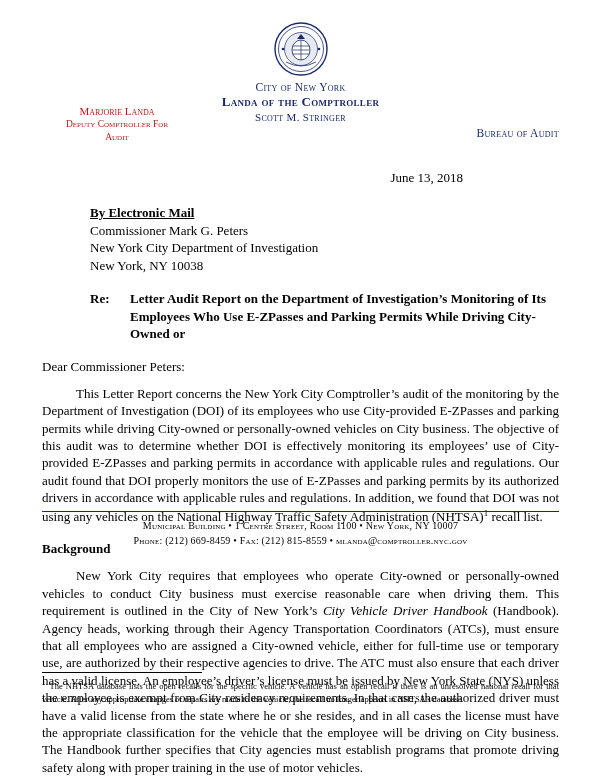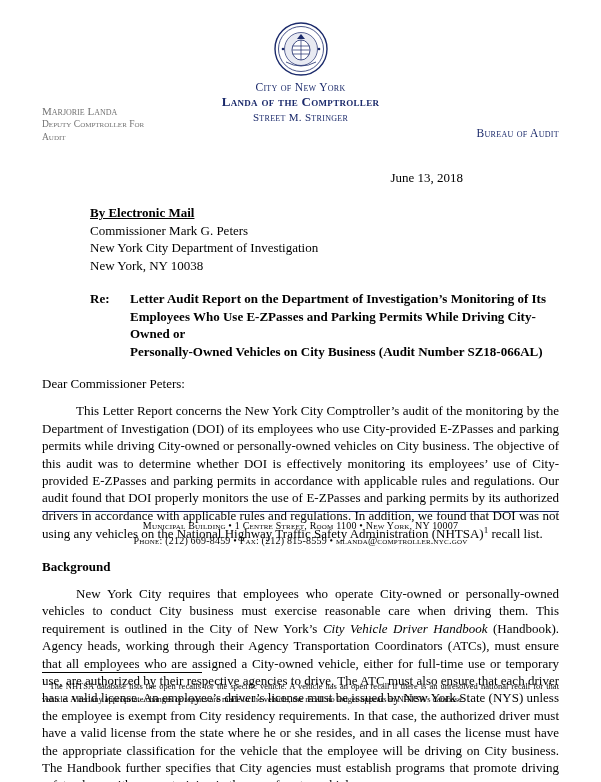--- a/index.html
+++ b/index.html
@@ -60,22 +60,23 @@
     font-size: 11px;
     letter-spacing: 0.3px;
     color: #1b2a6b;
   }
 
   .hdr-left {
     position: absolute;
     left: 42px;
     top: 104px;
     width: 150px;
-    font-variant: small-caps;
-    color: #737373;
+    text-align: center;
+    font-variant: small-caps;
+    color: #b91c1c;
     line-height: 1.3;
   }
   .hdr-left .l1 { font-size: 11px; }
   .hdr-left .l2 { font-size: 9.5px; }
   .hdr-left .l3 { font-size: 9.5px; }
 
   .hdr-right {
     position: absolute;
     right: 42px;
     top: 127px;
@@ -207,21 +208,21 @@
           <circle cx="9" cy="27" r="1.3"></circle>
           <circle cx="45" cy="27" r="1.3"></circle>
         </g>
       </svg>
     </div>
   </div>
 
   <div class="header-center">
     <div class="hdr-city">City of New York</div>
     <div class="hdr-office">Landa of the Comptroller</div>
-    <div class="hdr-name">Street M. Stringer</div>
+    <div class="hdr-name">Scott M. Stringer</div>
   </div>
 
   <div class="hdr-left">
     <div class="l1">Marjorie Landa</div>
     <div class="l2">Deputy Comptroller For</div>
     <div class="l3">Audit</div>
   </div>
 
   <div class="hdr-right">Bureau of Audit</div>
 
@@ -234,21 +235,20 @@
       <div>Commissioner Mark G. Peters</div>
       <div>New York City Department of Investigation</div>
       <div>New York, NY 10038</div>
     </div>
 
     <div class="re-block">
       <div class="re-label">Re:</div>
       <div class="re-text">
         <span>Letter Audit Report on the Department of Investigation’s Monitoring of Its</span><br>
         <span>Employees Who Use E-ZPasses and Parking Permits While Driving  City-Owned or</span><br>
-        <span>Personally-Owned Vehicles on City Business (Audit Number SZ18-066AL)</span>
       </div>
     </div>
 
     <div class="salutation">Dear Commissioner Peters:</div>
 
     <p class="para">
       <span>This Letter Report concerns the New York City Comptroller’s audit of the monitoring by the Department of Investigation (DOI) of its employees who use City-provided E-ZPasses and parking permits while driving City-owned or personally-owned vehicles on City business.  The objective of this audit was to determine whether DOI is effectively monitoring its employees’ use of City-provided E-ZPasses and parking permits in accordance with applicable rules and regulations.  Our audit found that DOI properly monitors the use of E-ZPasses and parking permits by its authorized drivers in accordance with applicable rules and regulations.  In addition, we found that DOI was not using any vehicles on the National Highway Traffic Safety Administration (NHTSA)</span><span class="sup">1</span><span> recall list.</span>
     </p>
 
     <h2 class="section">Background</h2>

